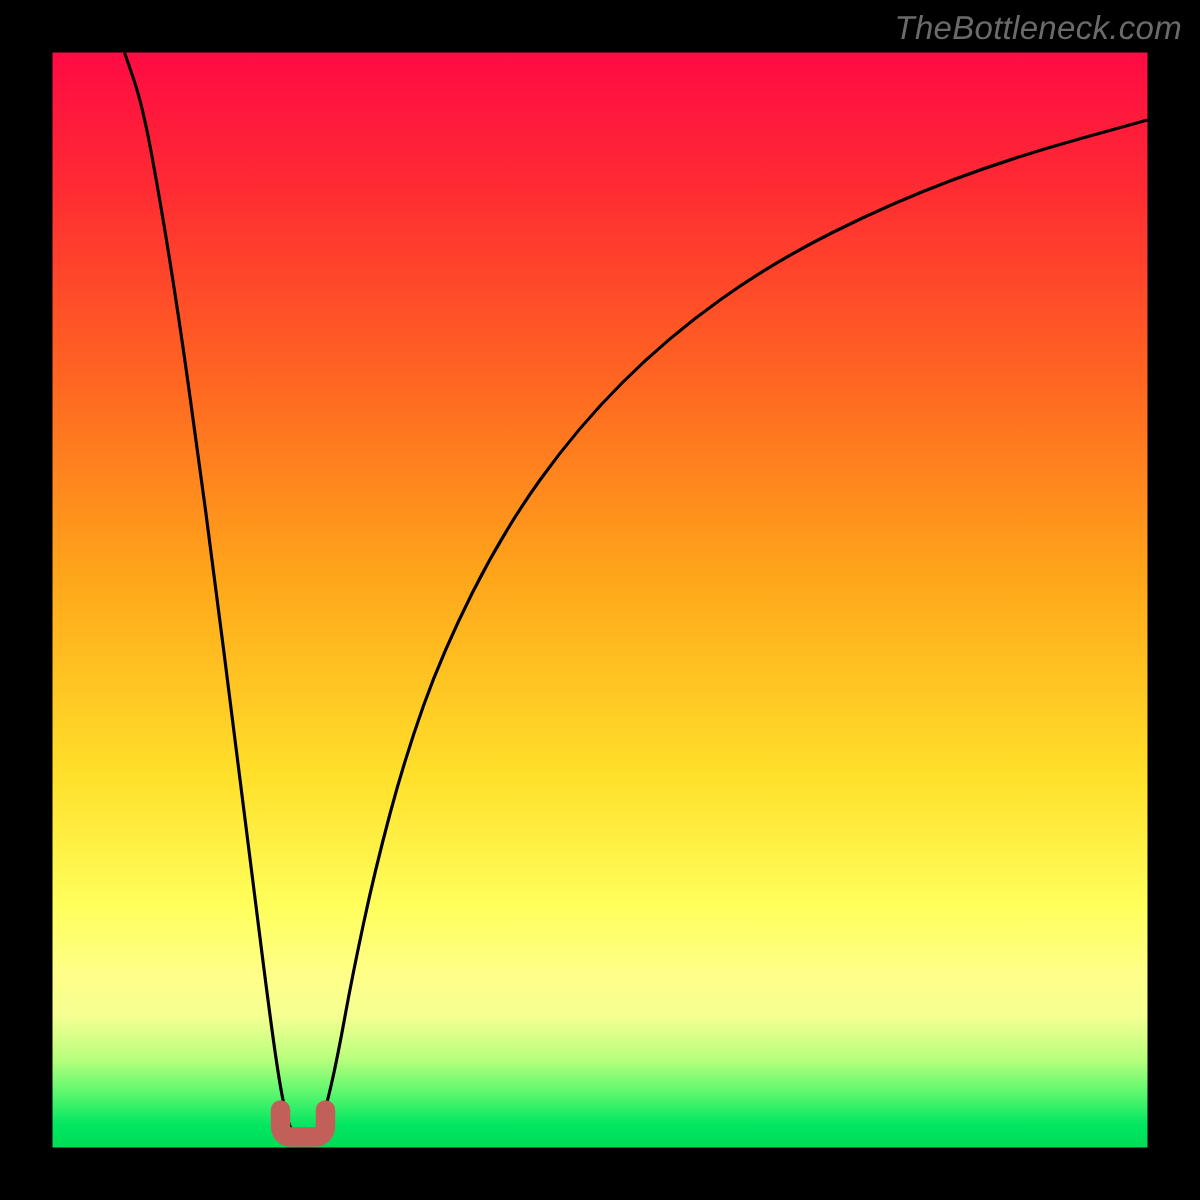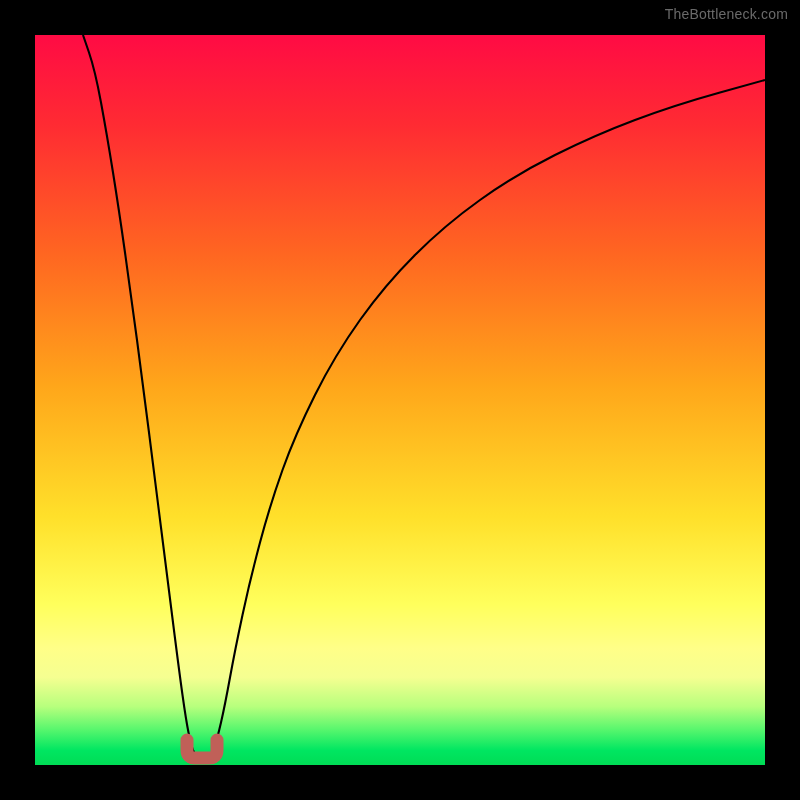--- a/index.html
+++ b/index.html
@@ -30,23 +30,24 @@
       #5cf76e 95%,
       #00e661 98%,
       #00dc55 100%
     );
   }
   .watermark {
     position: absolute;
     top: 6px;
     right: 12px;
     color: #6a6a6a;
-    font-size: 14px;
+    font-size: 22px;
     letter-spacing: 0.2px;
     user-select: none;
+    font-style: italic;
   }
   svg.curve {
     position: absolute;
     left: 0;
     top: 0;
     width: 730px;
     height: 730px;
     overflow: visible;
   }
   .marker {

